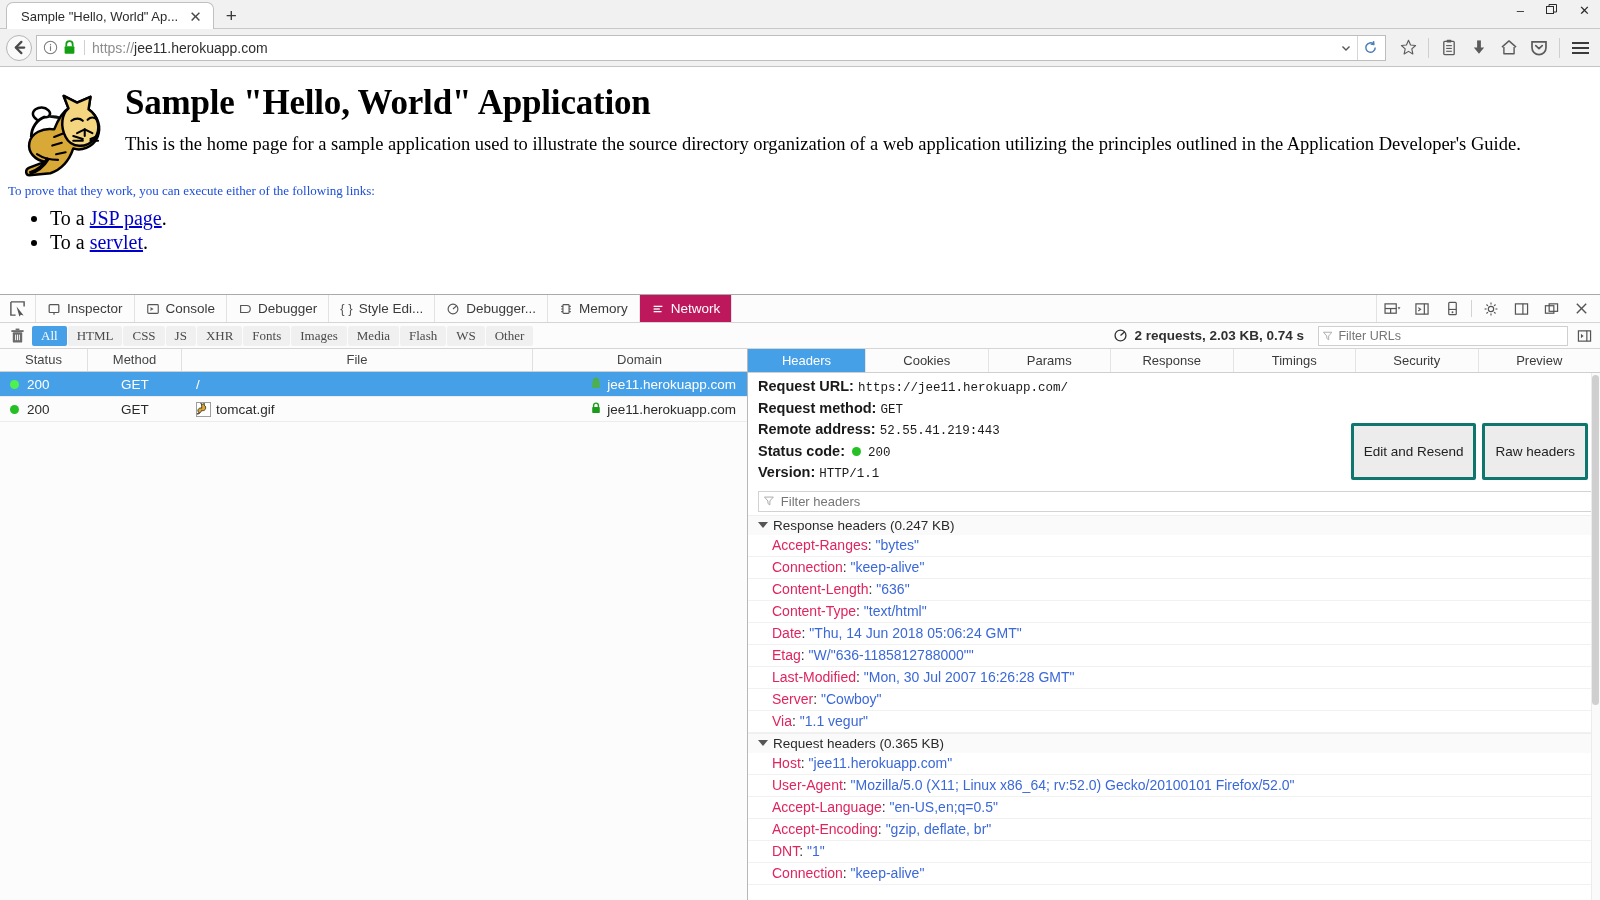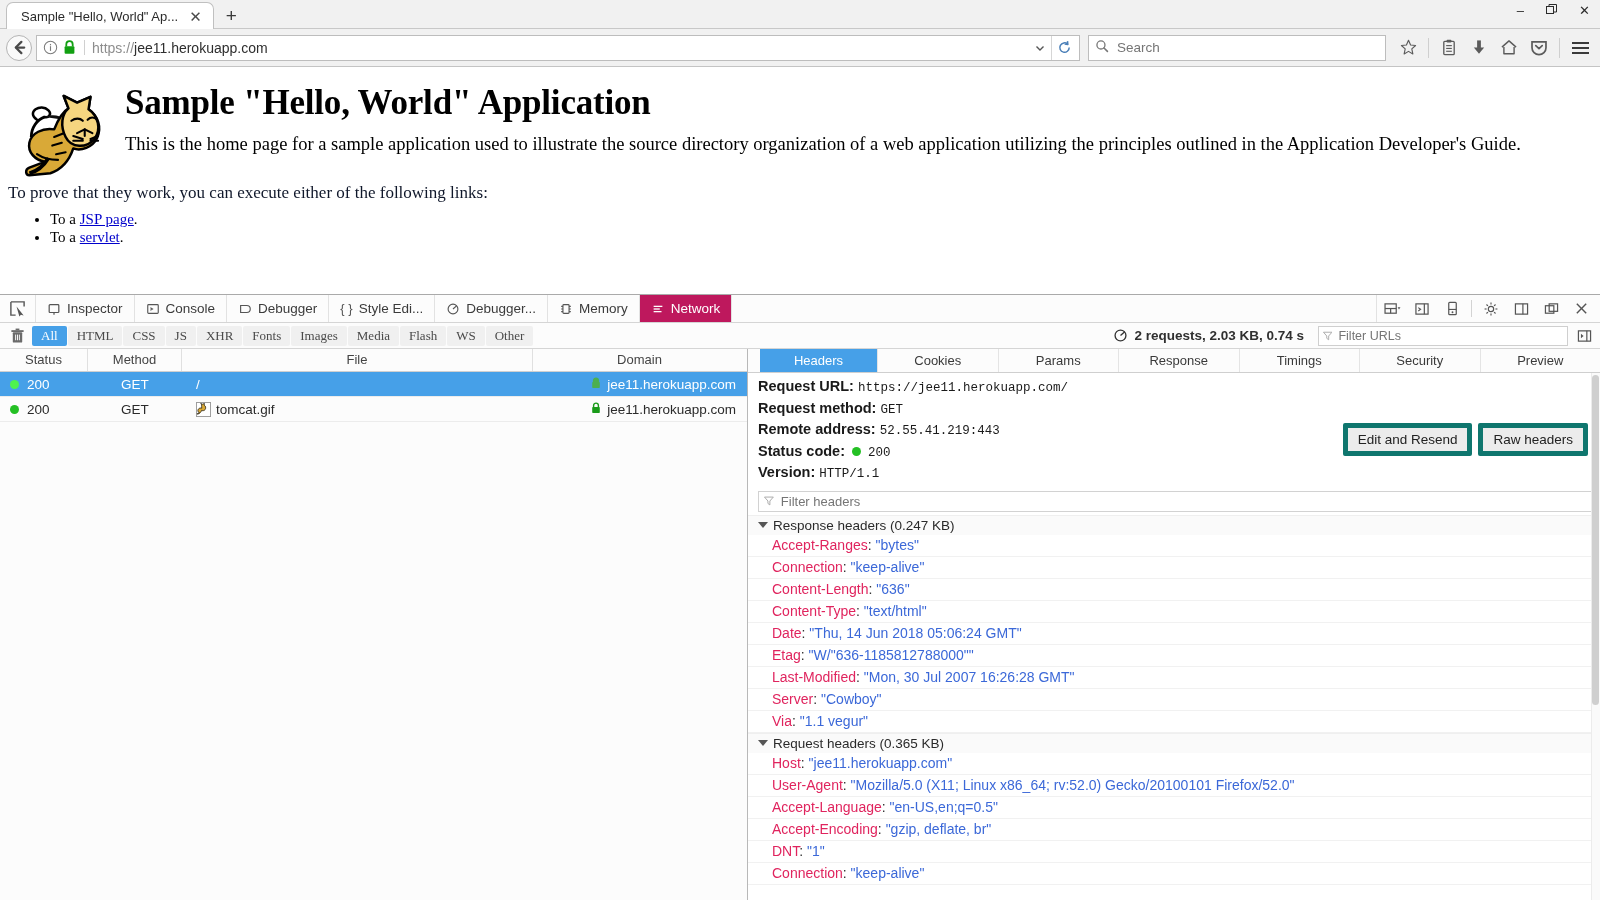--- a/index.html
+++ b/index.html
@@ -124,22 +124,22 @@
   .hero { position: relative; }
   .tomcat-logo { float: left; width: 105px; height: 92px; margin: 8px 4px 0 8px; }
   h1.page-title {
     font-family: "Liberation Serif", serif;
     font-size: 35px; font-weight: bold; margin: 8px 0 0 0;
     color: #000; letter-spacing: -0.2px;
   }
   p.intro {
     font-size: 18.5px; line-height: 1.22; margin: 10px 0 0 0; color: #000;
   }
-  p.prove { font-size: 17px; margin: 22px 0 0 0; color: #0f172a; clear: both; }
-  ul.links { margin: 8px 0 0 0; padding-left: 42px; font-size: 15px; }
+  p.prove { font-size: 13px; margin: 22px 0 0 0; color: #1d4ed8; clear: both; }
+  ul.links { margin: 8px 0 0 0; padding-left: 42px; font-size: 20px; }
   ul.links li { margin: 1px 0; }
   ul.links a { color: #0000cc; text-decoration: underline; }
 
   
   .devtools {
     flex: 1 1 auto;
     border-top: 1px solid #aaa;
     display: flex; flex-direction: column;
     background: #fcfcfc;
     min-height: 0;
@@ -239,34 +239,34 @@
   .det-tabs {
     display: flex; height: 24px; align-items: stretch;
     border-bottom: 1px solid #cfcfcf; background: #fcfcfc;
     flex: none;
   }
   .det-tab {
     flex: 1 1 0; display: flex; align-items: center; justify-content: center;
     font-size: 13px; color: #3a3a3a;
     border-right: 1px solid #e4e4e4;
   }
-  .det-tab:first-child { flex: 0 0 118px; margin-left: 12px; }
+  .det-tab:first-child { flex: 0 0 118px; }
   .det-tab.active { background: #46a0e8; color: #fff; }
   .det-tab:last-child { border-right: none; }
 
   .det-scroll { flex: 1 1 auto; overflow: hidden; position: relative; min-height: 0; }
   .summary-block { padding: 4px 0 2px 10px; position: relative; }
   .sum-line { font-size: 14.5px; color: #1a1a1a; line-height: 19.5px; white-space: nowrap; }
   .sum-line .lbl { font-weight: bold; }
   .sum-line .mono { font-family: "Liberation Mono", monospace; font-size: 12.5px; }
   .statusdot { display: inline-block; width: 9px; height: 9px; border-radius: 50%; background: #24c024; vertical-align: middle; margin: 0 3px; }
   .sum-buttons { position: absolute; right: 12px; top: 50px; display: flex; gap: 6px; }
   .sumbtn {
-    background: #ececec; border: 5px solid #0f766e; border-radius: 2px;
-    font-size: 13.5px; color: #222; padding: 4px 10px;
+    background: #ececec; border: 3px solid #0f766e; border-radius: 2px;
+    font-size: 13.5px; color: #222; padding: 18px 10px;
     font-family: "Liberation Sans", sans-serif;
   }
   .hdr-filter {
     margin: 4px 6px 3px 10px; height: 21px;
     border: 1px solid #d2d2d2; background: #fff;
     display: flex; align-items: center; padding: 0 5px; justify-content: space-between;
   }
   .hdr-filter input {
     border: none; outline: none; background: transparent;
     font-size: 13px; color: #9c9c9c; width: 100%; margin-left: 5px;
@@ -356,29 +356,20 @@
         </svg>
       </span>
       <span class="reloadbtn">
         <svg width="15" height="15" viewBox="0 0 16 16">
           <path d="M13 8 a5 5 0 1 1 -1.6 -3.6" fill="none" stroke="#4a7fb8" stroke-width="1.6"></path>
           <polyline points="11.2,1.2 11.6,4.8 8.1,4.4" fill="none" stroke="#4a7fb8" stroke-width="1.6" stroke-linejoin="round"></polyline>
         </svg>
       </span>
     </div>
 
-    <div class="searchbar">
-      <span>
-        <svg width="14" height="14" viewBox="0 0 16 16">
-          <circle cx="6.8" cy="6.8" r="4.6" fill="none" stroke="#777" stroke-width="1.5"></circle>
-          <line x1="10.3" y1="10.3" x2="14.2" y2="14.2" stroke="#777" stroke-width="1.8" stroke-linecap="round"></line>
-        </svg>
-      </span>
-      <input readonly="" placeholder="Search" style="">
-    </div>
 
     <div class="toolicons">
       <div class="toolicon">
         <svg width="17" height="17" viewBox="0 0 18 18">
           <polygon points="9,1.4 11.2,6.3 16.5,6.9 12.5,10.5 13.6,15.8 9,13.1 4.4,15.8 5.5,10.5 1.5,6.9 6.8,6.3" fill="none" stroke="#5b5b5b" stroke-width="1.2" stroke-linejoin="round"></polygon>
         </svg>
       </div>
       <div class="toolsep"></div>
       <div class="toolicon">
         <svg width="16" height="17" viewBox="0 0 16 18">

